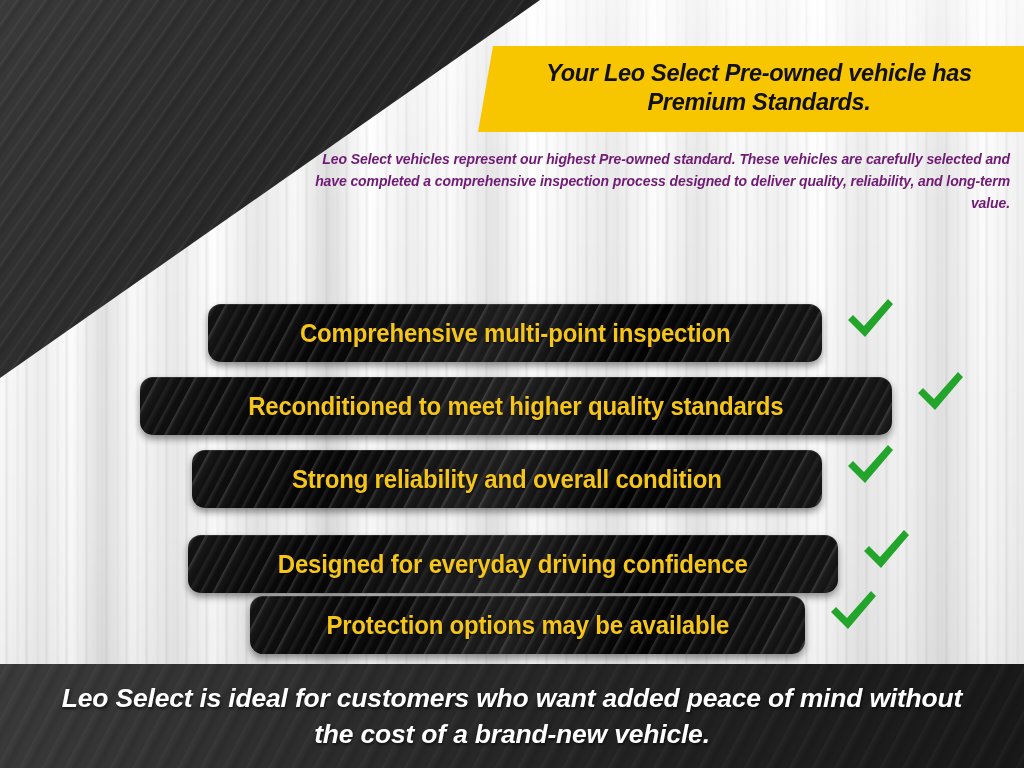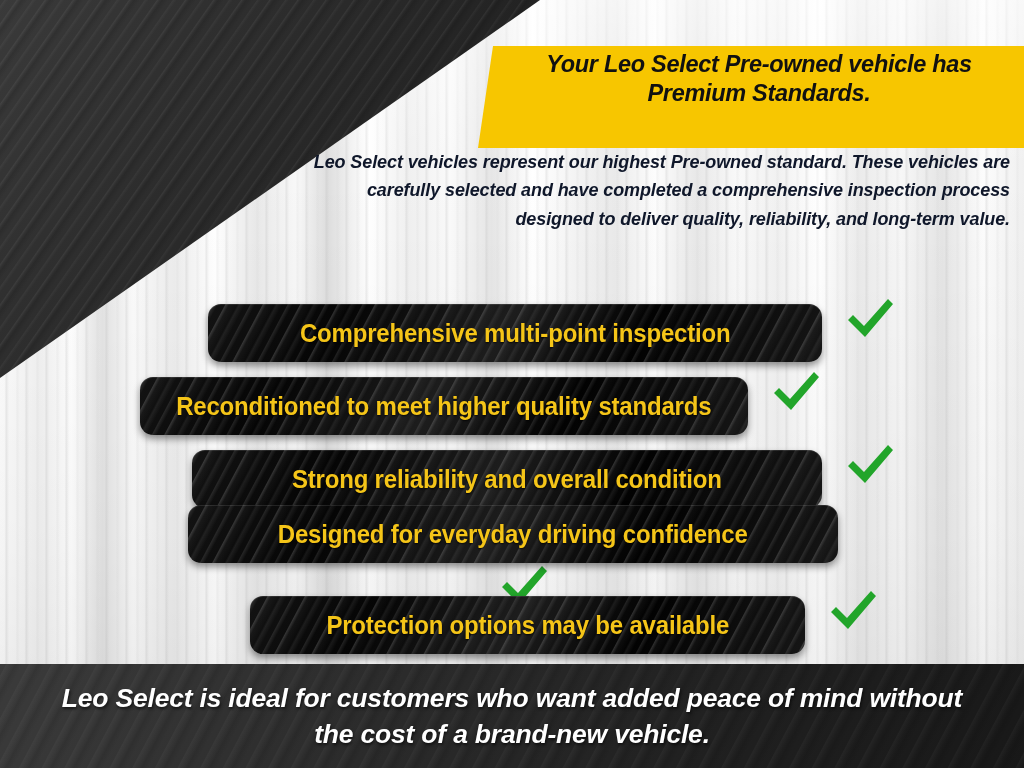--- a/index.html
+++ b/index.html
@@ -82,39 +82,39 @@
     line-height:.95;
     margin-left:42px; margin-top:-6px;
     text-shadow:2px 3px 4px rgba(0,0,0,.55);
     transform:scaleY(1.04);
     transform-origin:left top;
   }
 
   
   .headline-banner {
     position:absolute; left:470px; top:46px;
-    width:554px; height:102px;
+    width:554px; height:86px;
     background:#F7C600;
     clip-path:polygon(23px 0, 100% 0, 100% 100%, 8px 100%);
-    display:flex; align-items:flex-start; justify-content:center;
+    display:flex; align-items:center; justify-content:center;
     padding:4px 10px 6px 34px;
   }
   .headline-text {
     font-size:23.5px; font-weight:bold; font-style:italic;
     color:#111111;
     text-align:center;
     line-height:1.22;
     letter-spacing:-.3px;
   }
 
   
   .intro {
     position:absolute; left:300px; top:148px; width:710px;
-    font-size:18px; font-weight:bold; font-style:italic;
-    color:#0f172a;
+    font-size:14px; font-weight:bold; font-style:italic;
+    color:#701a75;
     text-align:right;
     line-height:1.58;
     letter-spacing:-.1px;
   }
 
   
   .features { position:absolute; left:0; top:0; width:1024px; }
 
   .feature-row { position:absolute; display:flex; align-items:center; }
 
@@ -209,38 +209,38 @@
     <div class="feature-row" style="left:208px; top:276px;">
       <div class="pill" style="width:614px;">
         <span class="pill-label">Comprehensive multi-point inspection</span>
       </div>
       <svg class="check" viewBox="0 0 52 46" aria-hidden="true">
         <path d="M4 24 L9 19 L20 30 L44 3 L49 8 L21 41 Z" fill="#22A52A"></path>
       </svg>
     </div>
 
     <div class="feature-row" style="left:140px; top:349px;">
-      <div class="pill" style="width:608px;">
+      <div class="pill" style="width:752px;">
         <span class="pill-label">Reconditioned to meet higher quality standards</span>
       </div>
       <svg class="check" viewBox="0 0 52 46" aria-hidden="true">
         <path d="M4 24 L9 19 L20 30 L44 3 L49 8 L21 41 Z" fill="#22A52A"></path>
       </svg>
     </div>
 
     <div class="feature-row" style="left:192px; top:422px;">
       <div class="pill" style="width:630px;">
         <span class="pill-label">Strong reliability and overall condition</span>
       </div>
       <svg class="check" viewBox="0 0 52 46" aria-hidden="true">
         <path d="M4 24 L9 19 L20 30 L44 3 L49 8 L21 41 Z" fill="#22A52A"></path>
       </svg>
     </div>
 
-    <div class="feature-row" style="left:188px; top:477px;flex-direction:column;">
+    <div class="feature-row" style="left:188px; top:507px;">
       <div class="pill" style="width:650px;">
         <span class="pill-label">Designed for everyday driving confidence</span>
       </div>
       <svg class="check" viewBox="0 0 52 46" aria-hidden="true">
         <path d="M4 24 L9 19 L20 30 L44 3 L49 8 L21 41 Z" fill="#22A52A"></path>
       </svg>
     </div>
 
     <div class="feature-row" style="left:238px; top:568px;padding-left:12px;">
       <div class="pill" style="width:555px;">

